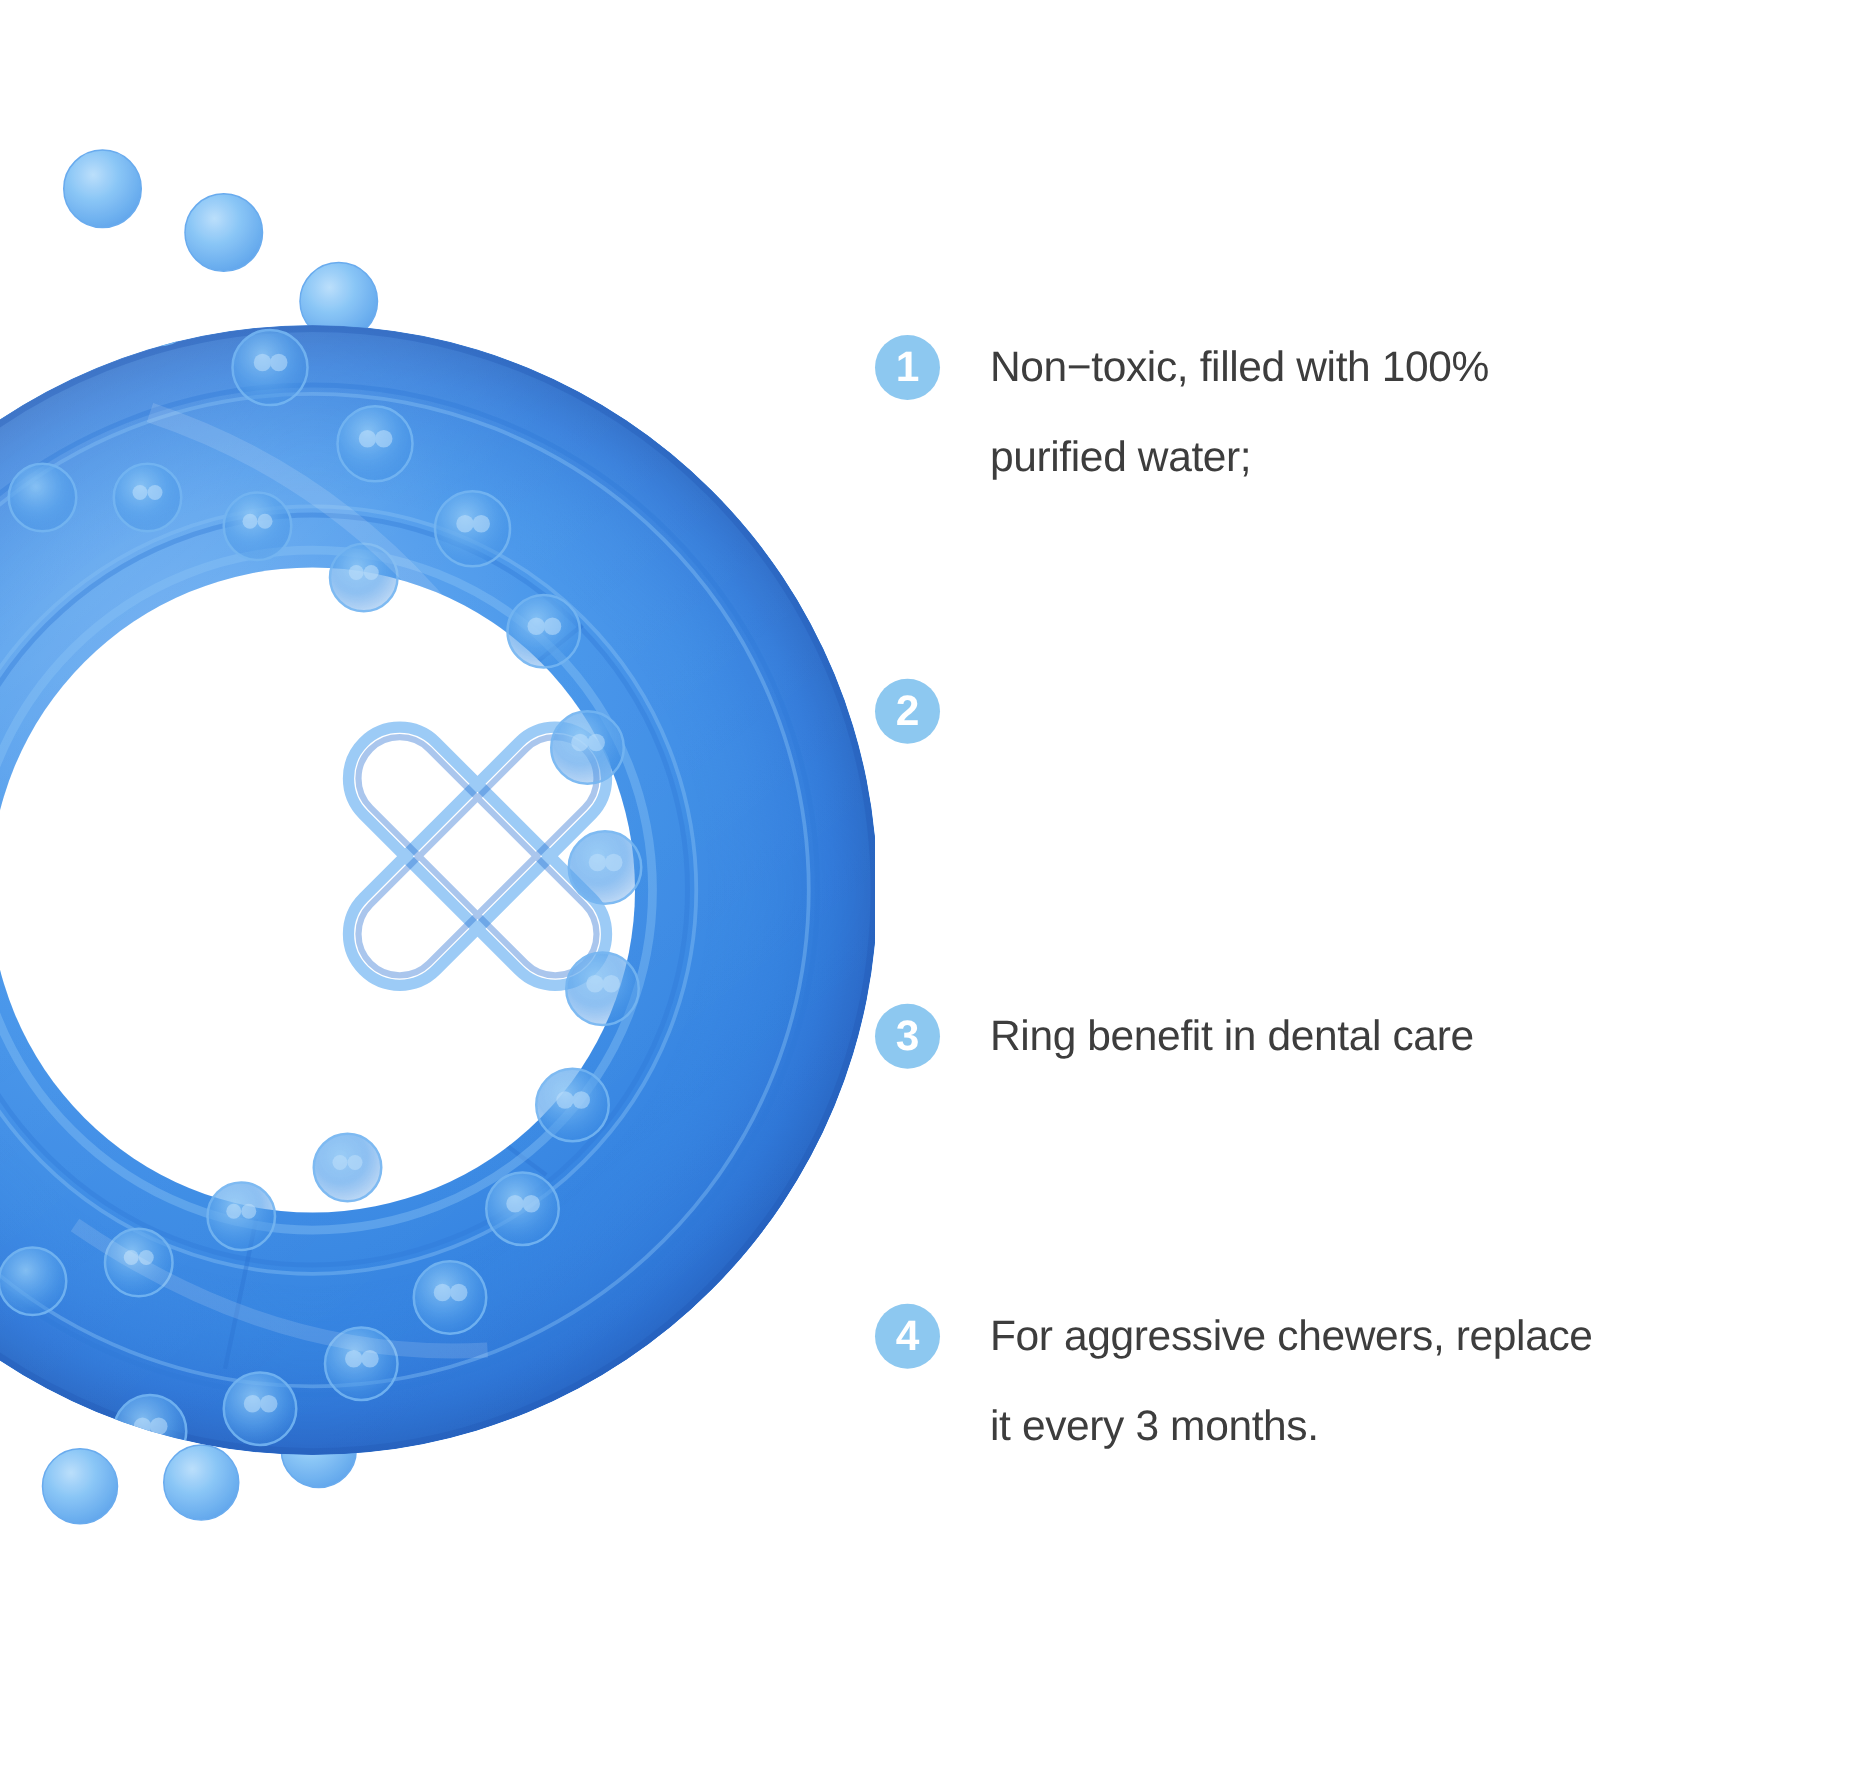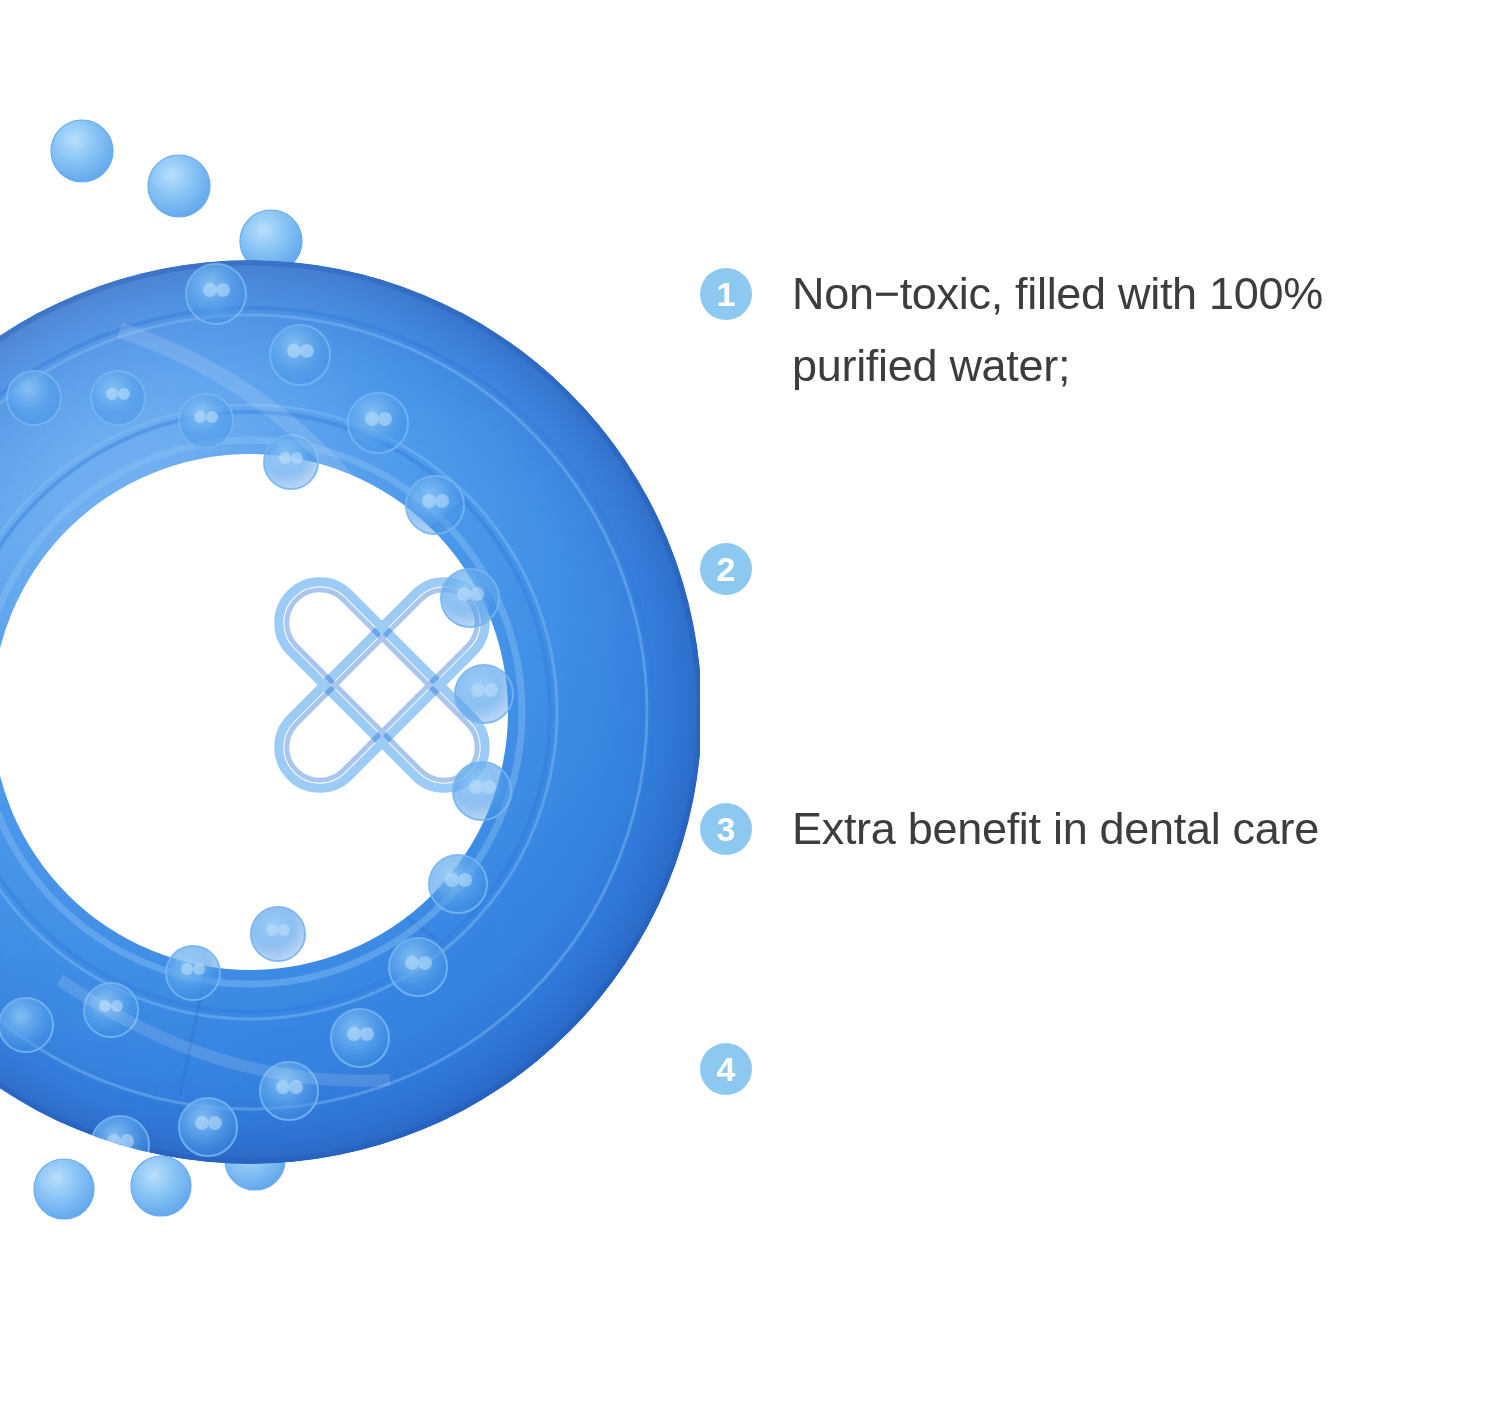--- a/index.html
+++ b/index.html
@@ -66,21 +66,21 @@
     line-height: 52px;
     text-align: center;
     margin-top: 10px;
     letter-spacing: 0;
     user-select: none;
   }
   .feature-text {
     flex: 1 1 auto;
     margin-left: 40px;
     color: #3d3d3d;
-    font-size: 45px;
+    font-size: 34px;
     line-height: 72px;
     font-weight: 400;
     white-space: pre-line;
     letter-spacing: -0.3px;
   }
 </style>
 </head>
 <body>
 
 <div class="page">
@@ -290,21 +290,23 @@
       <div class="feature-text">Non−toxic, filled with 100%
 purified water;</div>
     </div>
 
     <div class="feature-item i1">
       <div class="badge">2</div>
     </div>
 
     <div class="feature-item i2">
       <div class="badge">3</div>
-      <div class="feature-text">Extra benefit in dental care</div>
+      <div class="feature-text">Ring benefit in dental care</div>
     </div>
 
     <div class="feature-item i3">
       <div class="badge">4</div>
+      <div class="feature-text">For aggressive chewers, replace
+it every 3 months.</div>
     </div>
 
   </div>
 </div>
 
 </body></html>

